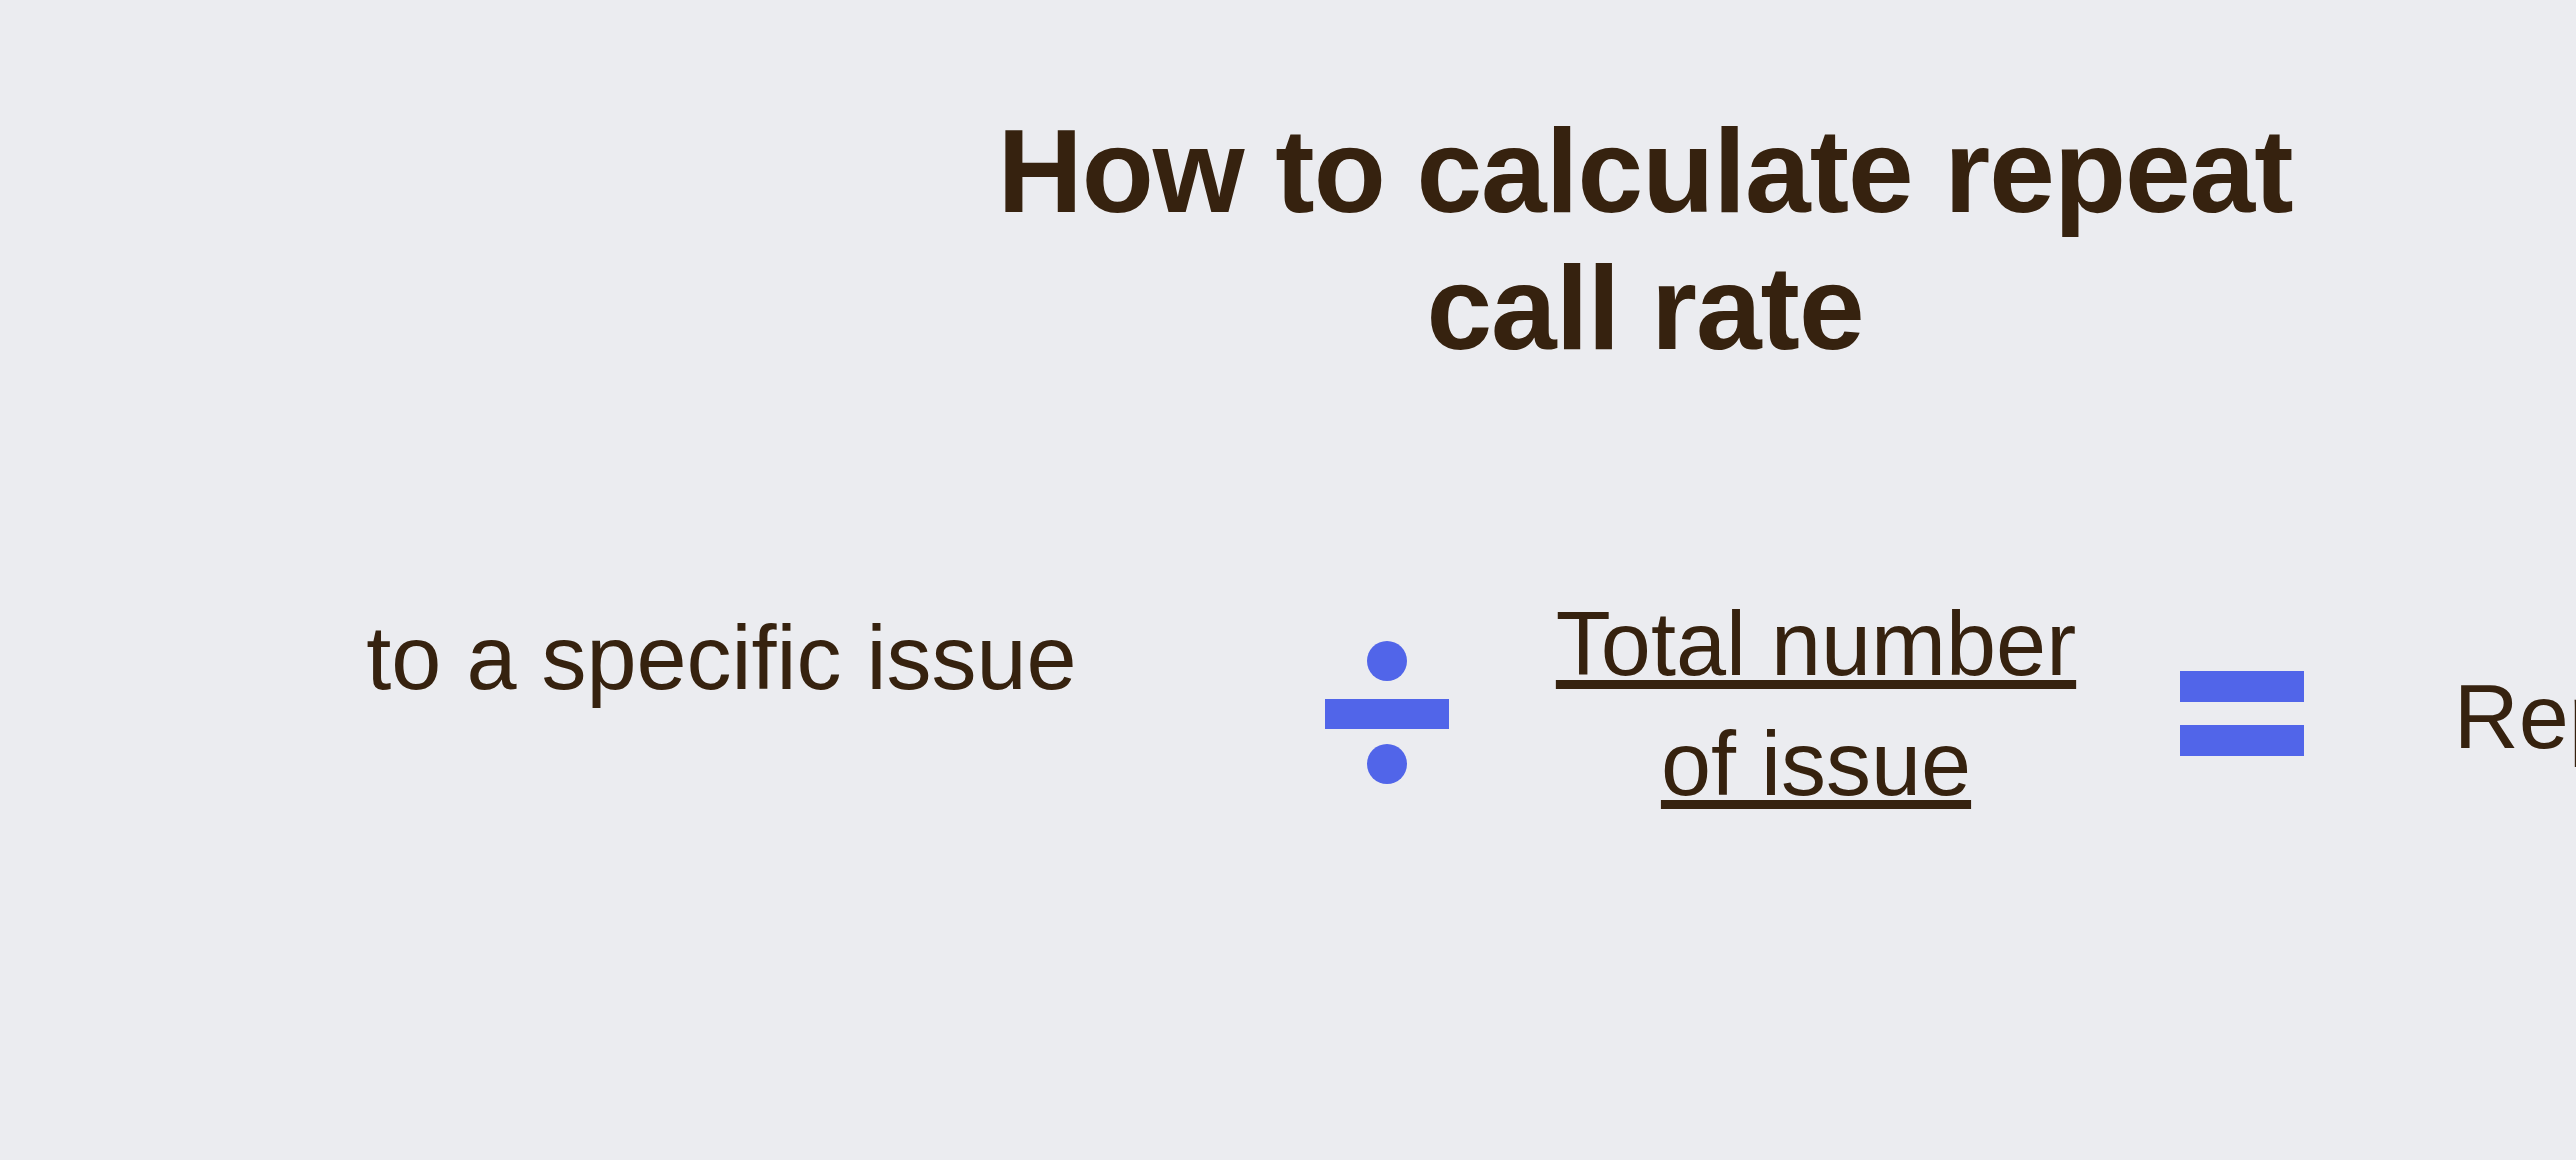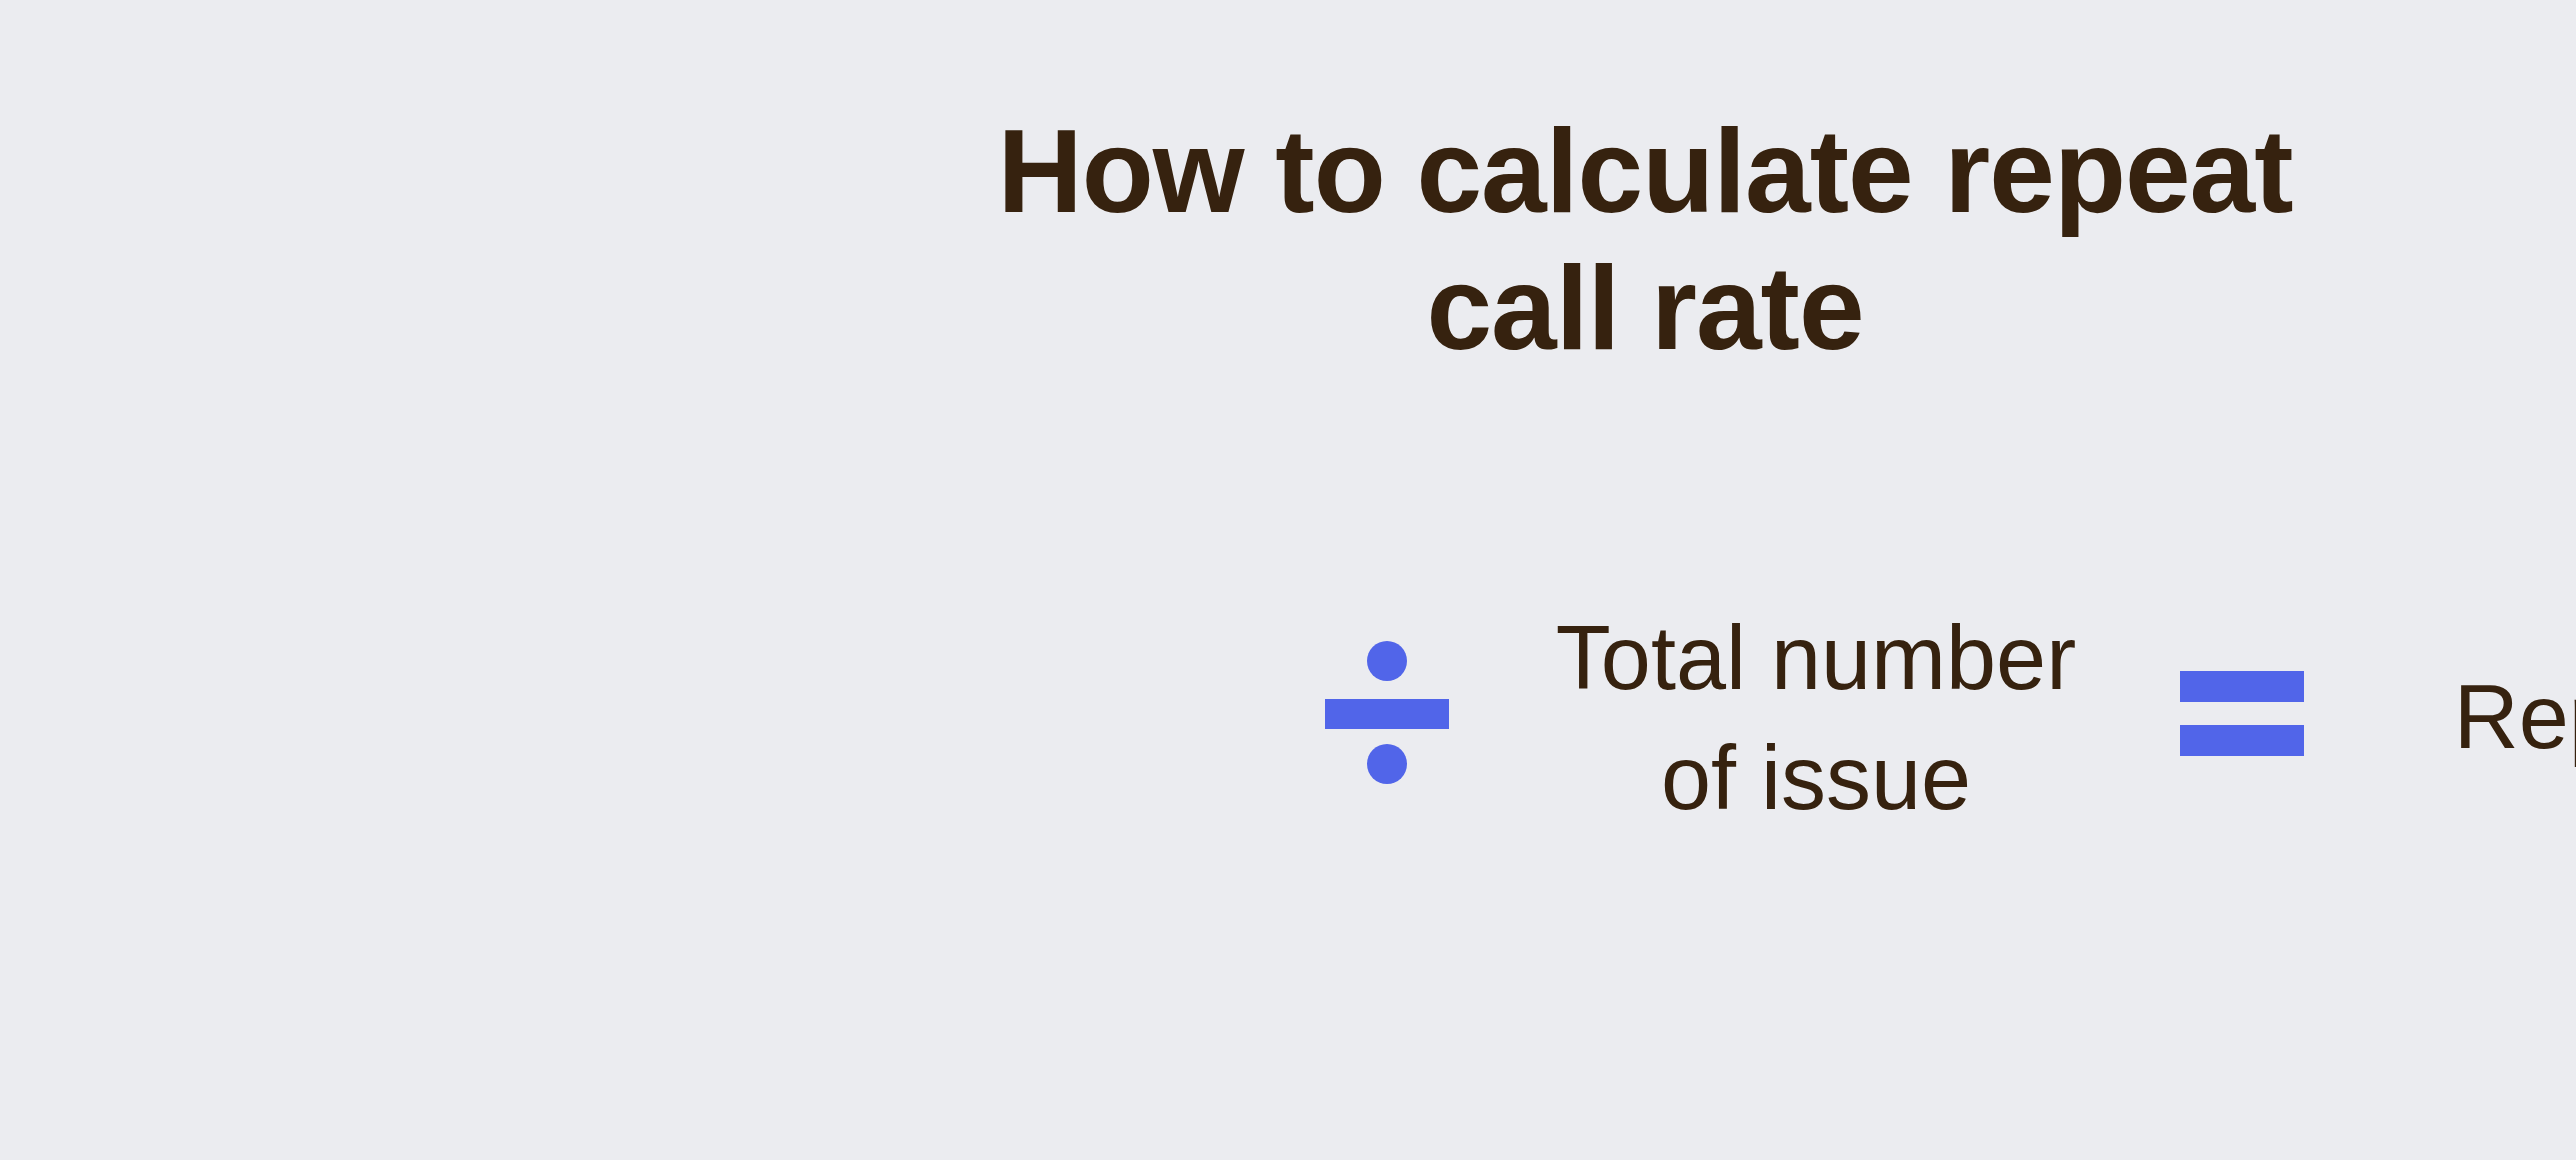--- a/index.html
+++ b/index.html
@@ -2,37 +2,38 @@
 <html style="font-size:8.2px"><head>
 <meta charset="utf-8">
 <style>
   html, body { margin:0; padding:0; }
   body { width:3290px; height:1160px; background:#ebecf0; position:relative; overflow:hidden;
          font-family:"Liberation Sans", "DejaVu Sans", sans-serif; color:#36220f; }
   .title { position:absolute; left:0; width:3290px; top:103px; text-align:center;
            font-weight:bold; font-size:118px; line-height:137px; letter-spacing:-1px; }
   .term { position:absolute; text-align:center; font-size:90px; line-height:120px; }
   .t1 { left:155px; width:1133px; top:598px; }
-  .t2 { left:1468px; width:696px; top:598px; }
+  .t2 { left:1468px; width:696px; top:584px;text-decoration:underline; }
   .t3 { left:2344px; width:850px; top:657px; }
   .div-sign { position:absolute; left:1325px; top:641px; width:124px; height:149px; }
   .div-sign .dot { position:absolute; width:40px; height:40px; border-radius:50%; background:#5165e9; left:42px; }
   .div-sign .bar { position:absolute; left:0; top:58px; width:124px; height:30px; background:#5165e9; }
   .eq-sign { position:absolute; left:2180px; top:671px; width:124px; height:88px; }
   .eq-sign .bar { position:absolute; left:0; width:124px; height:31px; background:#5165e9; }
 </style>
 </head>
 <body>
 
 <div class="title">
   <div>How to calculate repeat</div>
   <div>call rate</div>
 </div>
 
 <div class="term t1">
+  <div>to a specific issue</div>
 </div>
 
 <div class="div-sign">
   <div class="dot" style="top:0"></div>
   <div class="bar"></div>
   <div class="dot" style="top:103px"></div>
 </div>
 
 <div class="term t2">
   <div>Total number</div>

